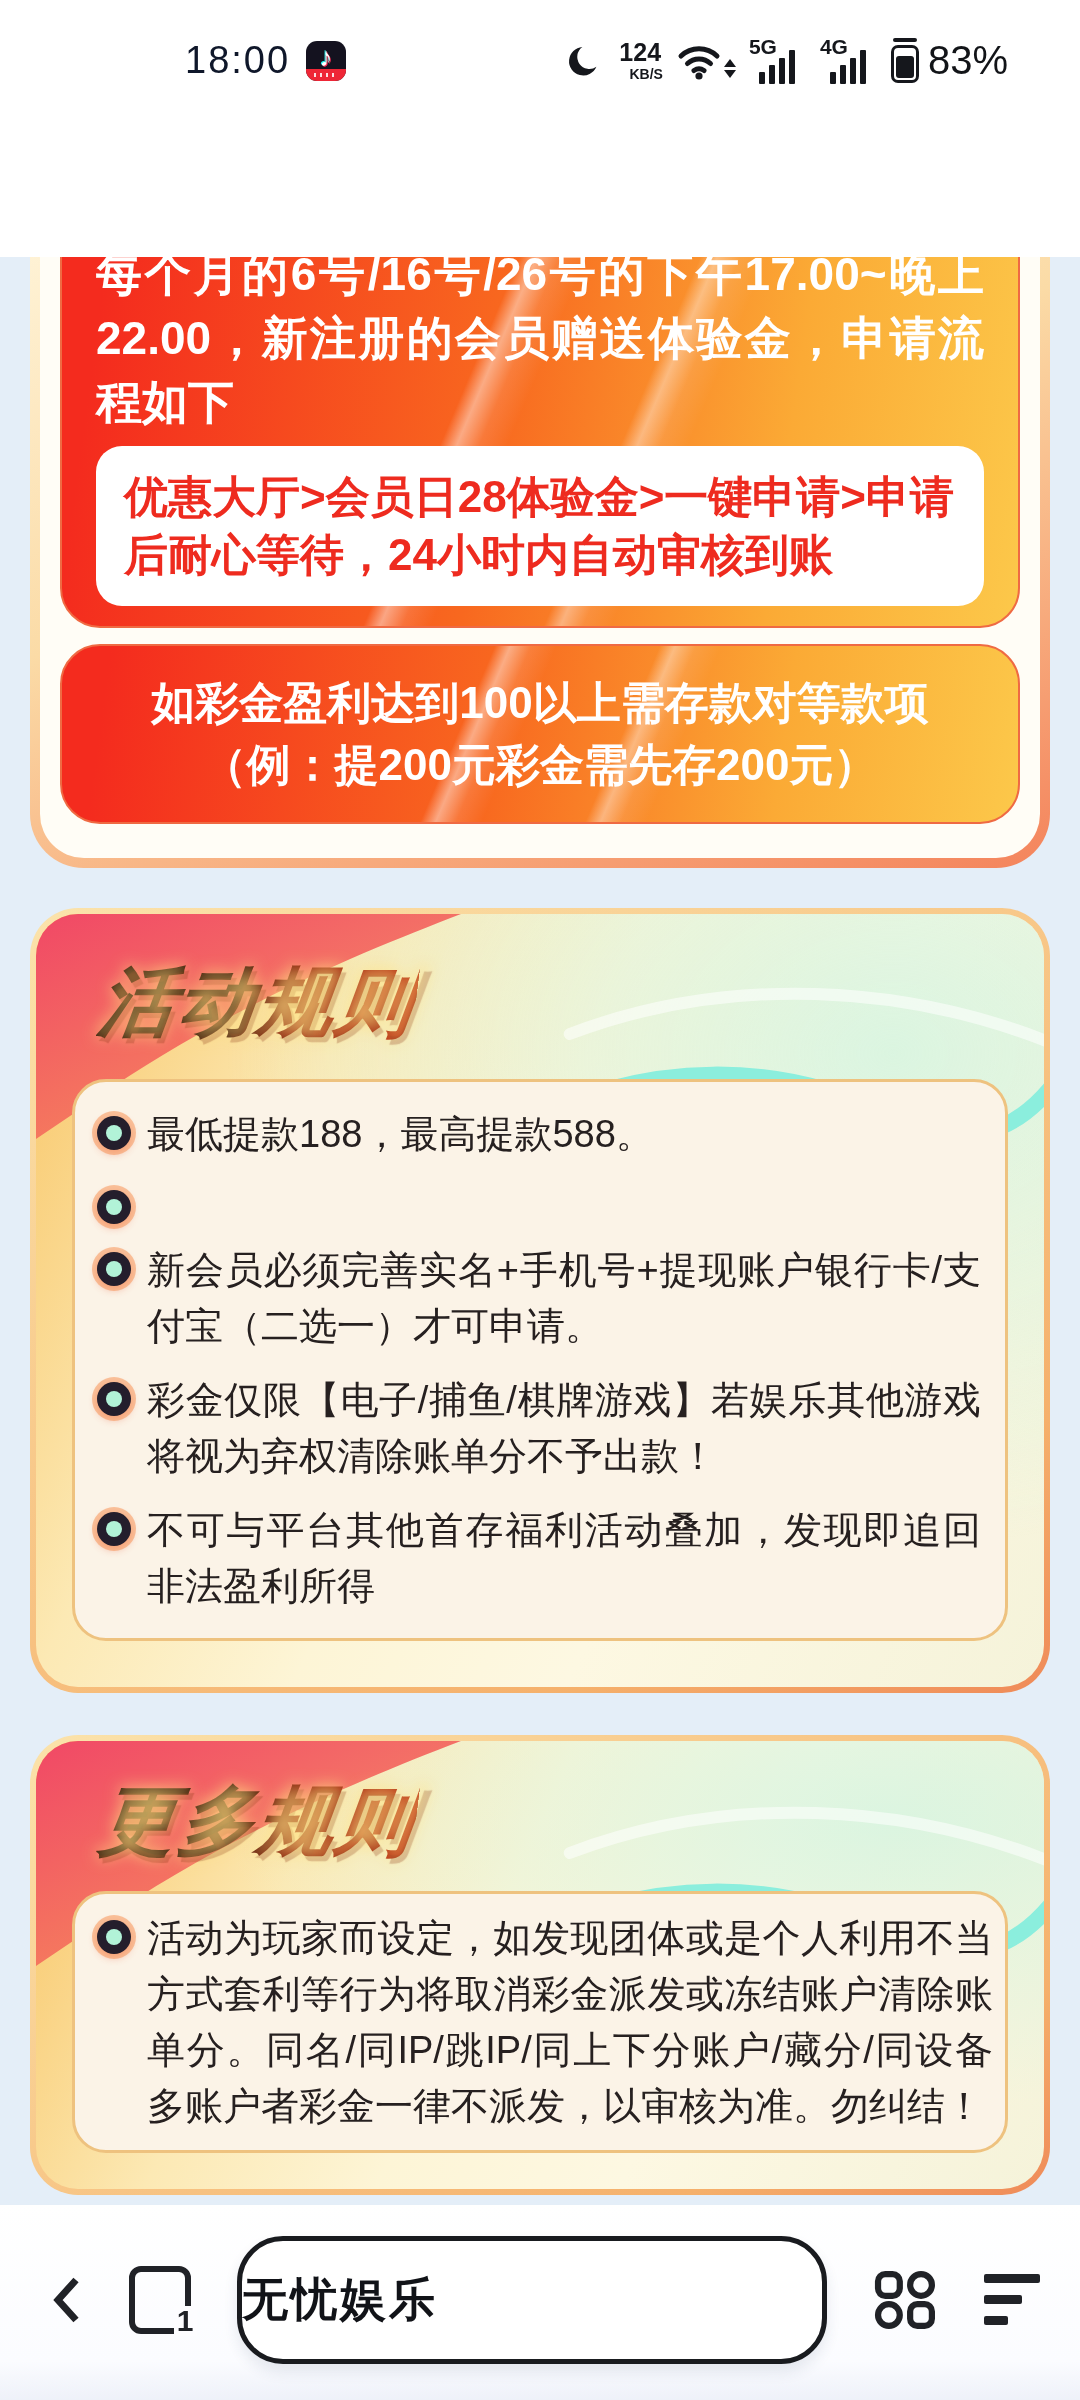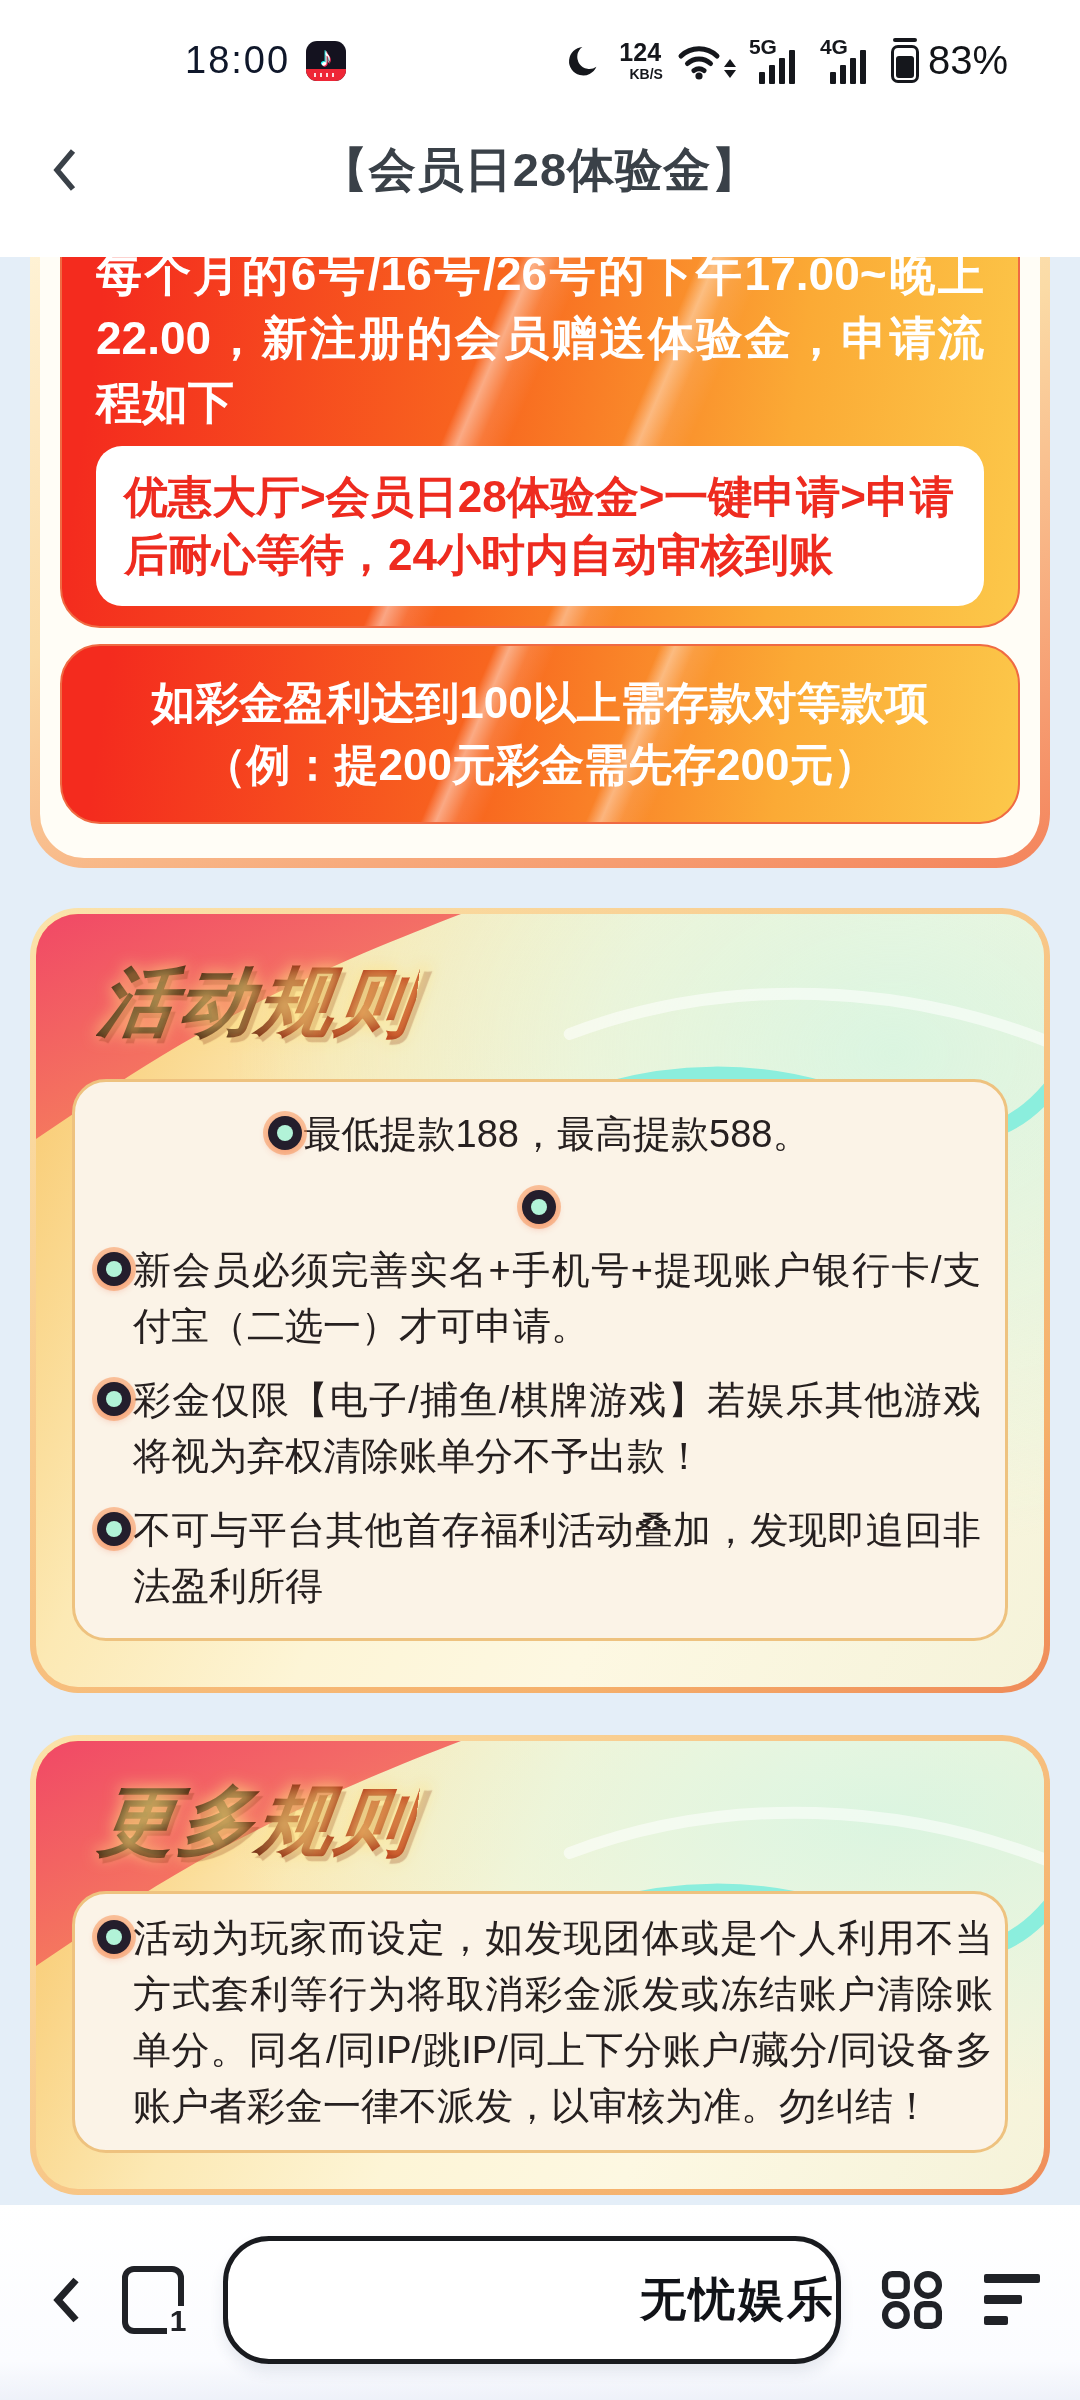--- a/index.html
+++ b/index.html
@@ -77,40 +77,40 @@
   .rules-title{position:relative;display:inline-block;margin:44px 0 0 64px;
     font-size:76px;font-weight:900;font-style:italic;letter-spacing:3px;line-height:1.15;
     transform:skewX(-7deg);color:#4a1105;
     background:linear-gradient(95deg,#2e1206 0%,#3a1406 42%,#8d1606 62%,#b71f07 100%);
     -webkit-background-clip:text;background-clip:text;-webkit-text-fill-color:transparent;
     text-shadow:0 0 16px rgba(255,226,130,.95),4px 5px 1px rgba(120,26,6,.28);}
   .rules-card.compact .rules-title{margin-top:36px;}
   .rules-box{position:relative;width:936px;margin:34px auto 0;box-sizing:border-box;
     background:#fbf3e7;border:3px solid #eec27f;border-radius:34px;padding:24px 24px 24px 22px;}
   .rules-card.compact .rules-box{margin-top:26px;padding:16px 12px 16px 22px;}
-  .rule-item{display:flex;gap:2px;margin-bottom:18px;justify-content:center;}
+  .rule-item{display:flex;gap:16px;margin-bottom:18px;}
   .rule-item:last-child{margin-bottom:0;}
   .rule-dot{flex:0 0 auto;width:34px;height:34px;margin-top:10px;border-radius:50%;
     background:#241e2c;position:relative;
     box-shadow:0 0 0 5px rgba(247,150,90,.55),0 3px 8px rgba(231,76,41,.45);}
   .rule-dot::after{content:"";position:absolute;inset:9px;border-radius:50%;background:#b2f3d8;}
   .rule-text{margin:0;font-size:38px;line-height:56px;color:#262020;text-align:justify;}
 
   
   .bottom-nav{position:absolute;top:2205px;left:0;width:100%;height:195px;
     background:linear-gradient(#ffffff,#fbfcff 80%,#eef1f9);
     display:flex;align-items:center;justify-content:space-between;
     box-sizing:border-box;padding:0 36px 6px 52px;}
   .nav-ico{display:flex;align-items:center;justify-content:center;cursor:pointer;}
   .tabs-ico{position:relative;width:50px;height:56px;border:6px solid #202227;border-radius:12px;}
   .tabs-ico .cnt{position:absolute;right:-12px;bottom:-8px;font-size:30px;font-weight:700;
     color:#202227;background:#fdfdff;padding:0 3px;line-height:1;}
   .pill{width:580px;height:118px;background:#fff;border:5px solid #191b1f;border-radius:46px;
-    display:flex;align-items:center;justify-content:flex-end;cursor:pointer;
-    box-shadow:0 8px 14px rgba(40,60,100,.10);padding-left:28px;}
+    display:flex;align-items:center;justify-content:flex-start;cursor:pointer;
+    box-shadow:0 8px 14px rgba(40,60,100,.10);}
   .pill span{font-size:46px;font-weight:700;color:#111318;letter-spacing:3px;}
   .menu-ico{display:flex;flex-direction:column;gap:12px;width:60px;}
   .menu-ico i{display:block;height:9px;background:#202227;border-radius:2px;}
   .menu-ico i:nth-child(1){width:56px;} .menu-ico i:nth-child(2){width:38px;} .menu-ico i:nth-child(3){width:24px;}
 </style>
 </head>
 <body>
 
 <div class="screen">
 
@@ -161,28 +161,20 @@
       <div class="battery">
         <span class="cap"></span>
         <span class="body">
             <span class="fill"></span>
           </span>
       </div>
       <span class="sb-pct">83%</span>
     </div>
   </div>
 
-  <div class="app-header">
-    <div class="back-btn">
-      <svg width="26" height="46" viewBox="0 0 26 46">
-        <polyline points="21,4 5,23 21,42" fill="none" stroke="#3a4148" stroke-width="5.5"></polyline>
-      </svg>
-    </div>
-    <div class="app-title">【会员日28体验金】</div>
-  </div>
 
   <div class="content">
 
     <section class="promo-wrap">
       <div class="promo-box">
         <p class="promo-intro">每个月的6号/16号/26号的下午17.00~晚上22.00，新注册的会员赠送体验金，申请流程如下</p>
         <div class="promo-steps">
           <p>优惠大厅&gt;会员日28体验金&gt;一键申请&gt;申请后耐心等待，24小时内自动审核到账</p>
         </div>
       </div>

